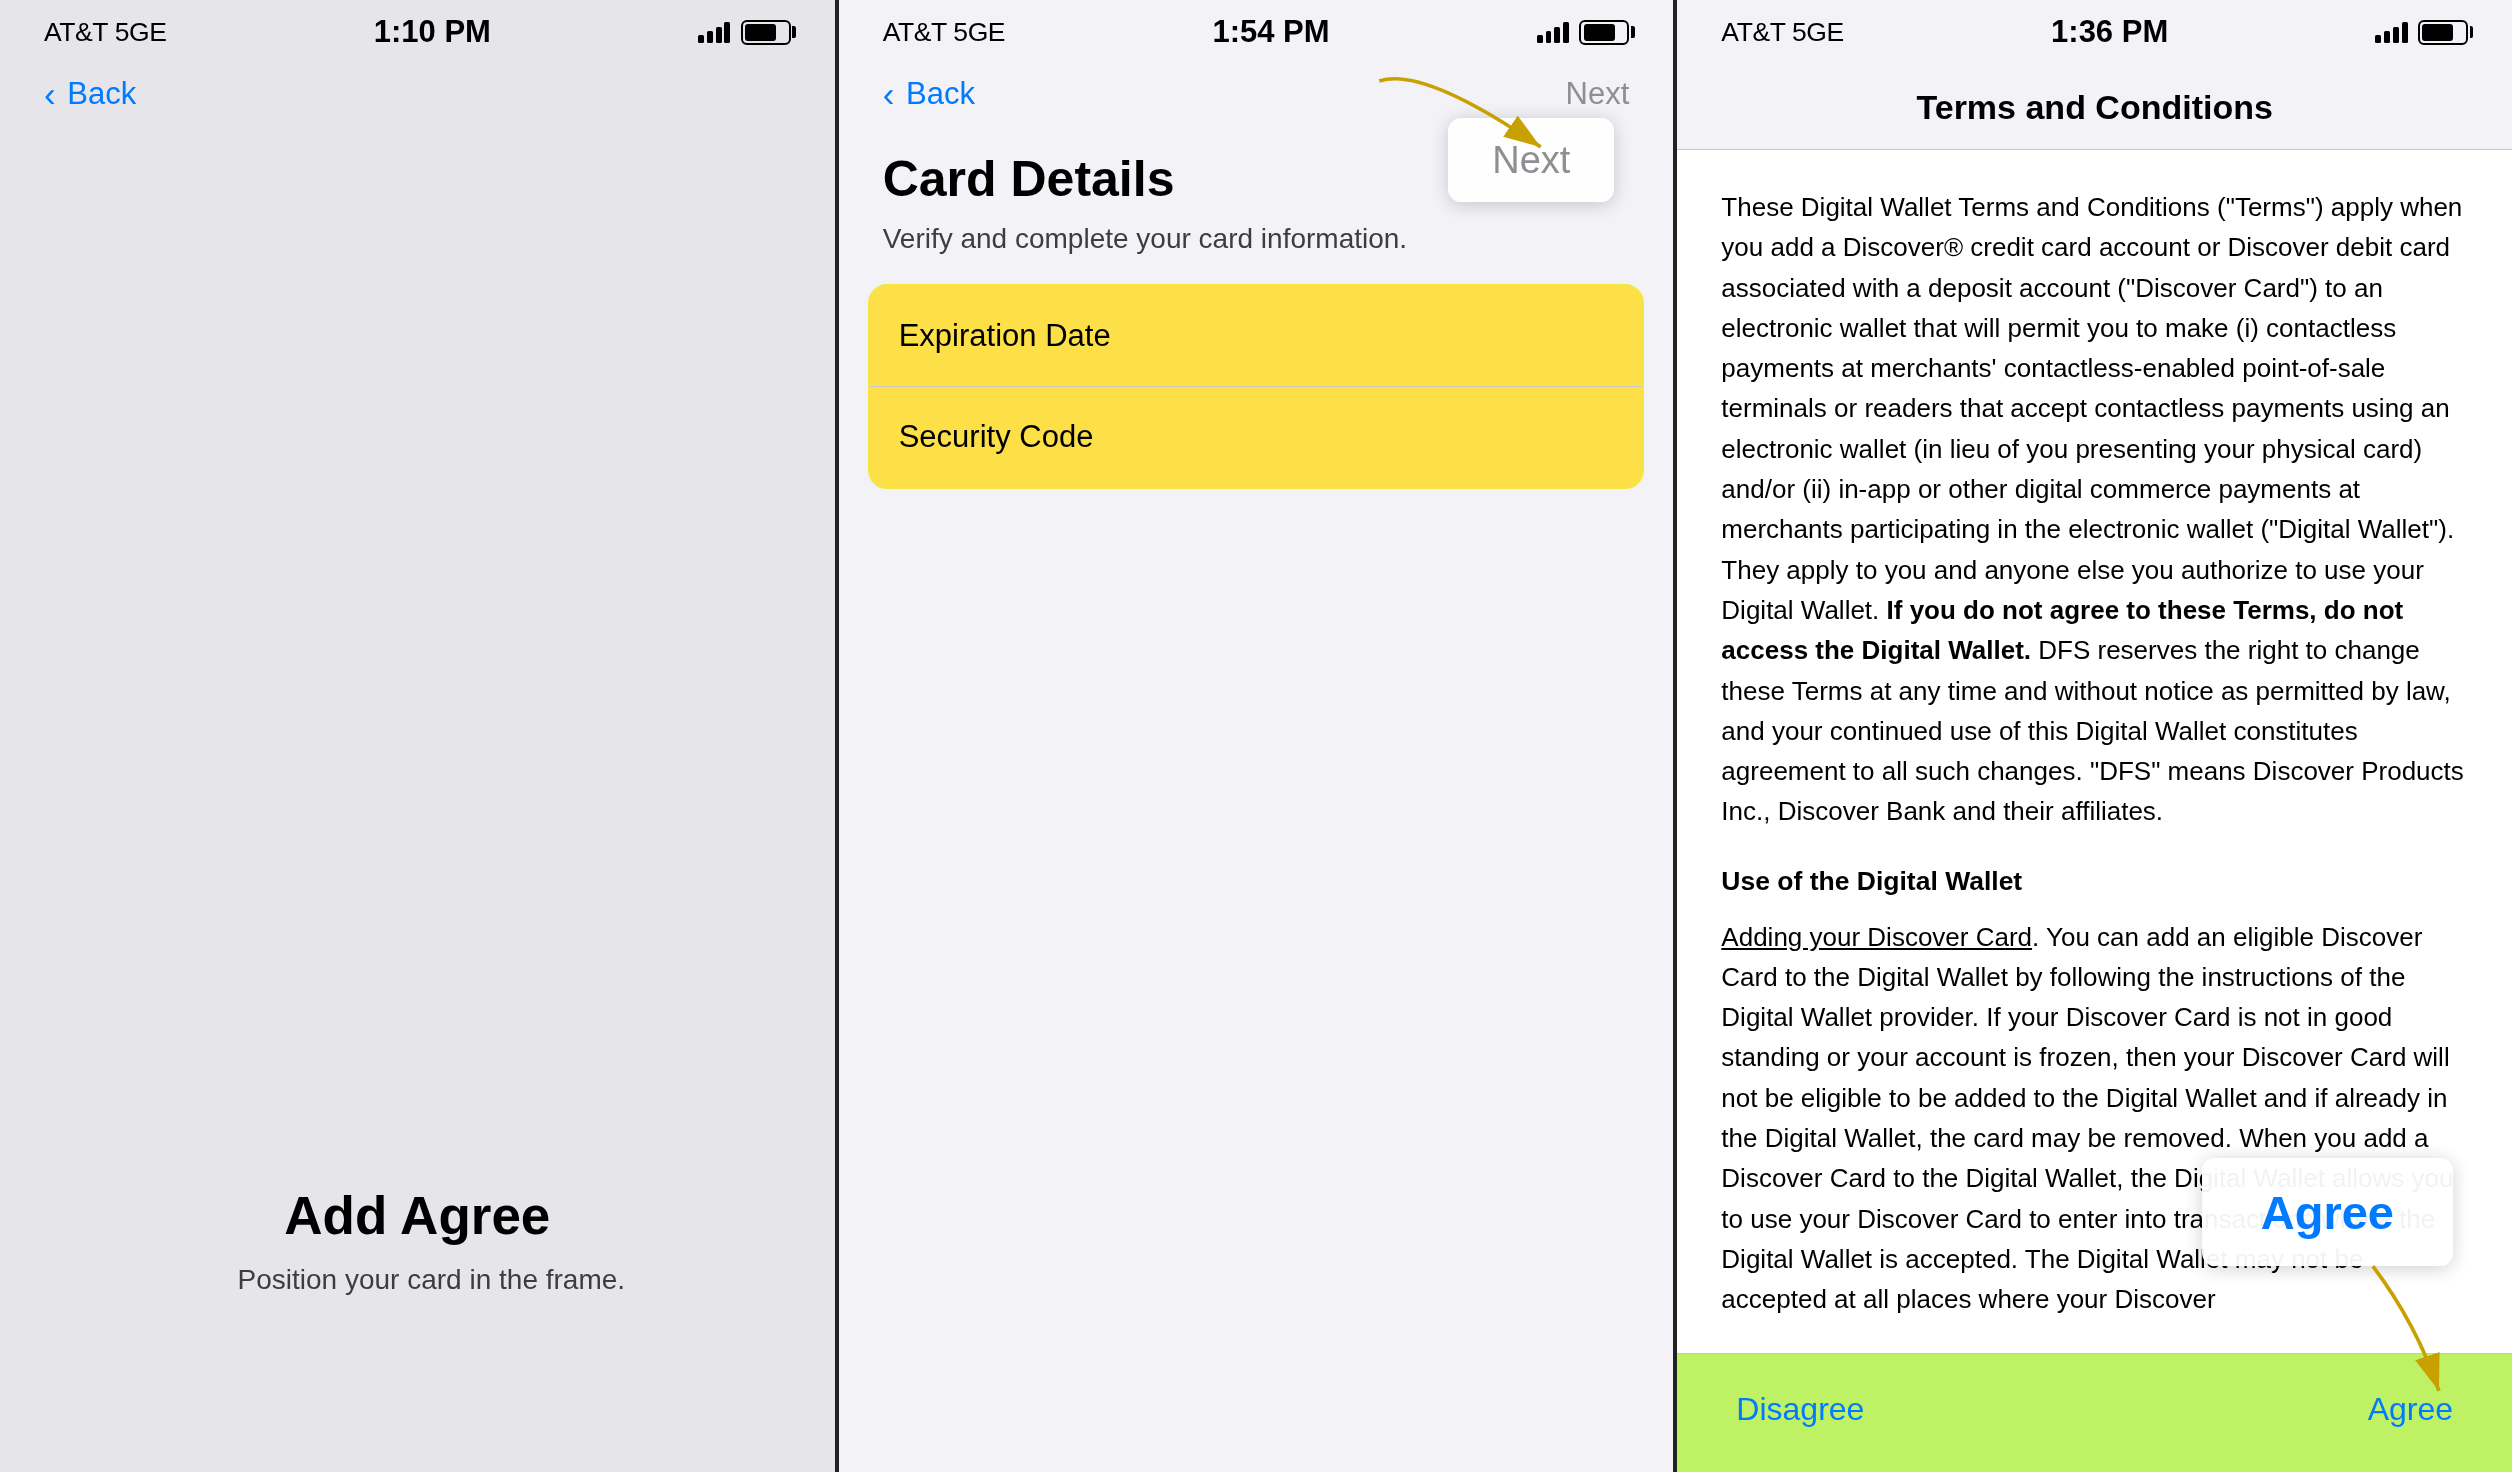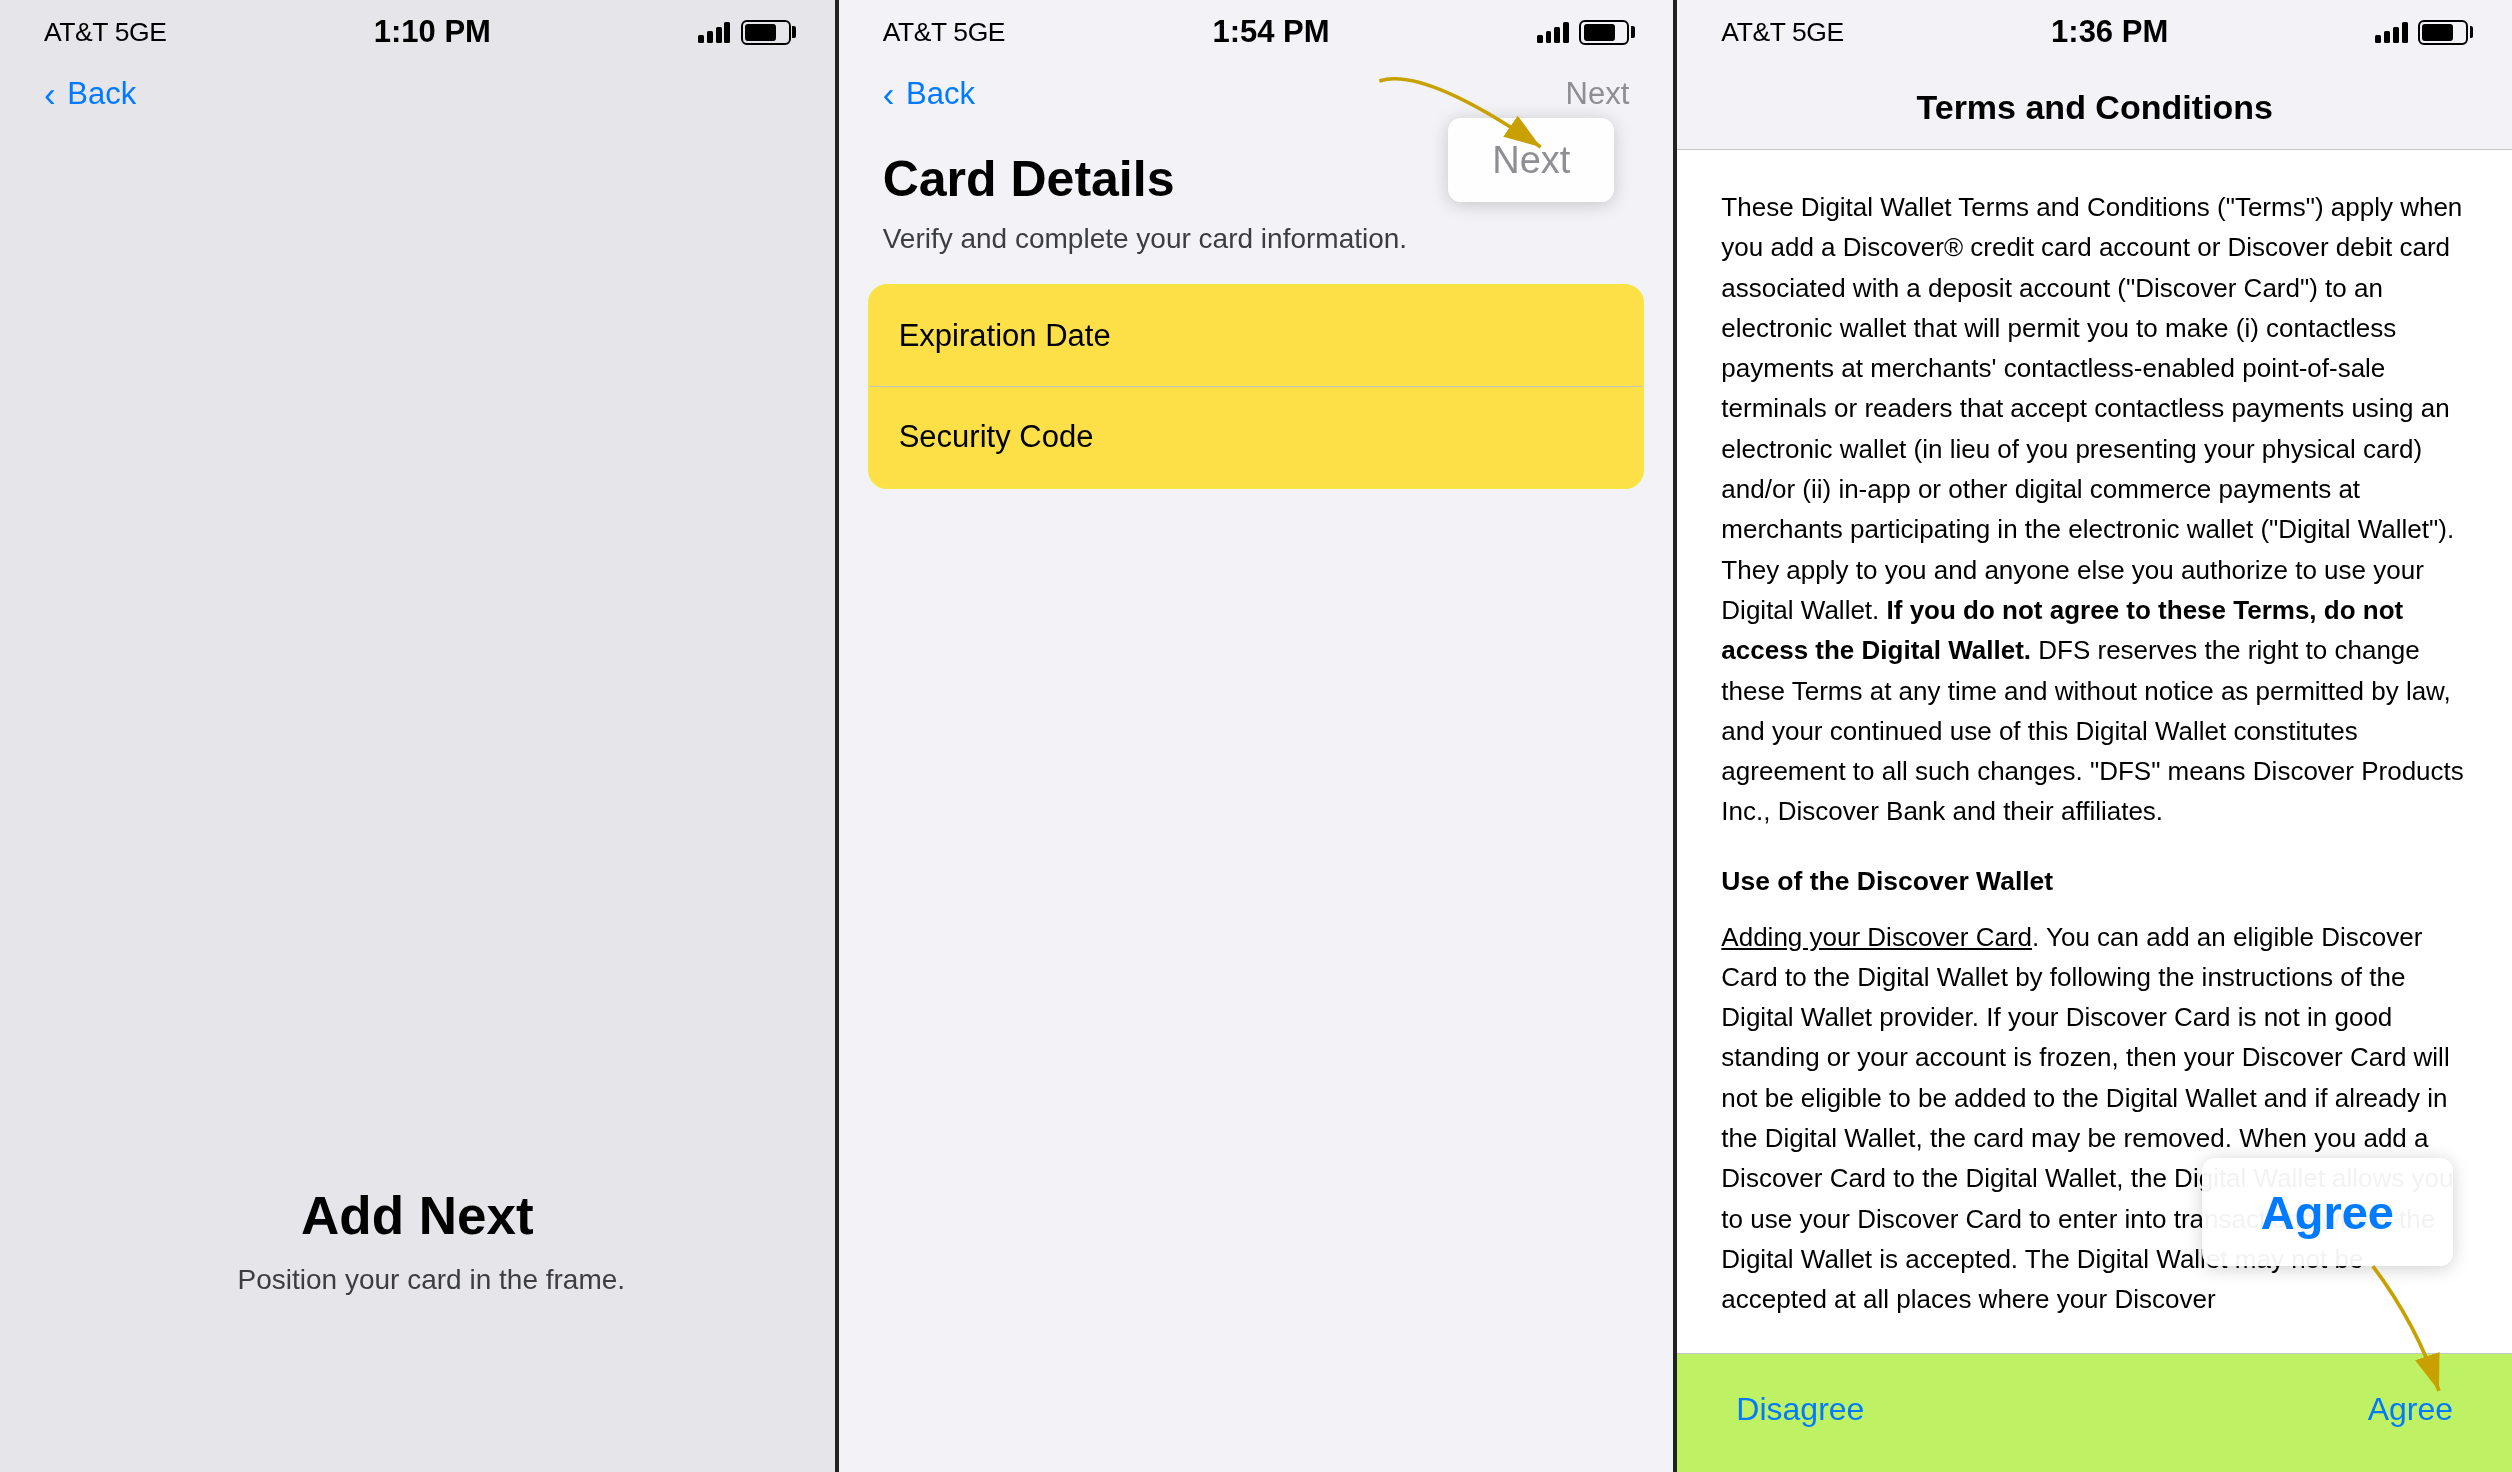--- a/index.html
+++ b/index.html
@@ -361,21 +361,21 @@
   </div>
 
   <div class="nav-bar">
     <a class="nav-back">
       <span class="chevron">‹</span>
       <span>Back</span>
     </a>
   </div>
 
   <div class="screen1-content">
-    <h1 class="add-card-title">Add Next</h1>
+    <h1 class="add-card-title">Add Agree</h1>
     <p class="add-card-subtitle">Position your card in the frame.</p>
   </div>
 </div>
 
 <div class="phone-screen" id="screen2" style="position:relative;">
 
   <div class="status-bar">
     <span class="carrier">AT&amp;T 5GE</span>
     <span class="time">1:54 PM</span>
     <div class="icons">
@@ -446,21 +446,21 @@
   </div>
 
   <div class="terms-header">
     <h1 class="terms-title">Terms and Conditions</h1>
   </div>
 
   <div class="terms-body">
     <p>
       These Digital Wallet Terms and Conditions ("Terms") apply when you add a Discover® credit card account or Discover debit card associated with a deposit account ("Discover Card") to an electronic wallet that will permit you to make (i) contactless payments at merchants' contactless-enabled point-of-sale terminals or readers that accept contactless payments using an electronic wallet (in lieu of you presenting your physical card) and/or (ii) in-app or other digital commerce payments at merchants participating in the electronic wallet ("Digital Wallet"). They apply to you and anyone else you authorize to use your Digital Wallet. <strong>If you do not agree to these Terms, do not access the Digital Wallet.</strong> DFS reserves the right to change these Terms at any time and without notice as permitted by law, and your continued use of this Digital Wallet constitutes agreement to all such changes. "DFS" means Discover Products Inc., Discover Bank and their affiliates.
     </p>
-    <p class="section-heading">Use of the Discover Wallet</p>
+    <p class="section-heading">Use of the Digital Wallet</p>
     <p>
       <span class="link-text">Adding your Discover Card</span>. You can add an eligible Discover Card to the Digital Wallet by following the instructions of the Digital Wallet provider. If your Discover Card is not in good standing or your account is frozen, then your Discover Card will not be eligible to be added to the Digital Wallet and if already in the Digital Wallet, the card may be removed. When you add a Discover Card to the Digital Wallet, the Digital Wallet allows you to use your Discover Card to enter into transactions where the Digital Wallet is accepted. The Digital Wallet may not be accepted at all places where your Discover
     </p>
   </div>
 
   <div class="agree-popup">Agree</div>
 
   <svg class="svg-arrow" width="257" height="221" style="bottom:44px;right:29px;" viewBox="0 0 350 300">
     <defs>
       <marker id="arrowhead2" markerWidth="10" markerHeight="7" refX="10" refY="3.5" orient="auto">

